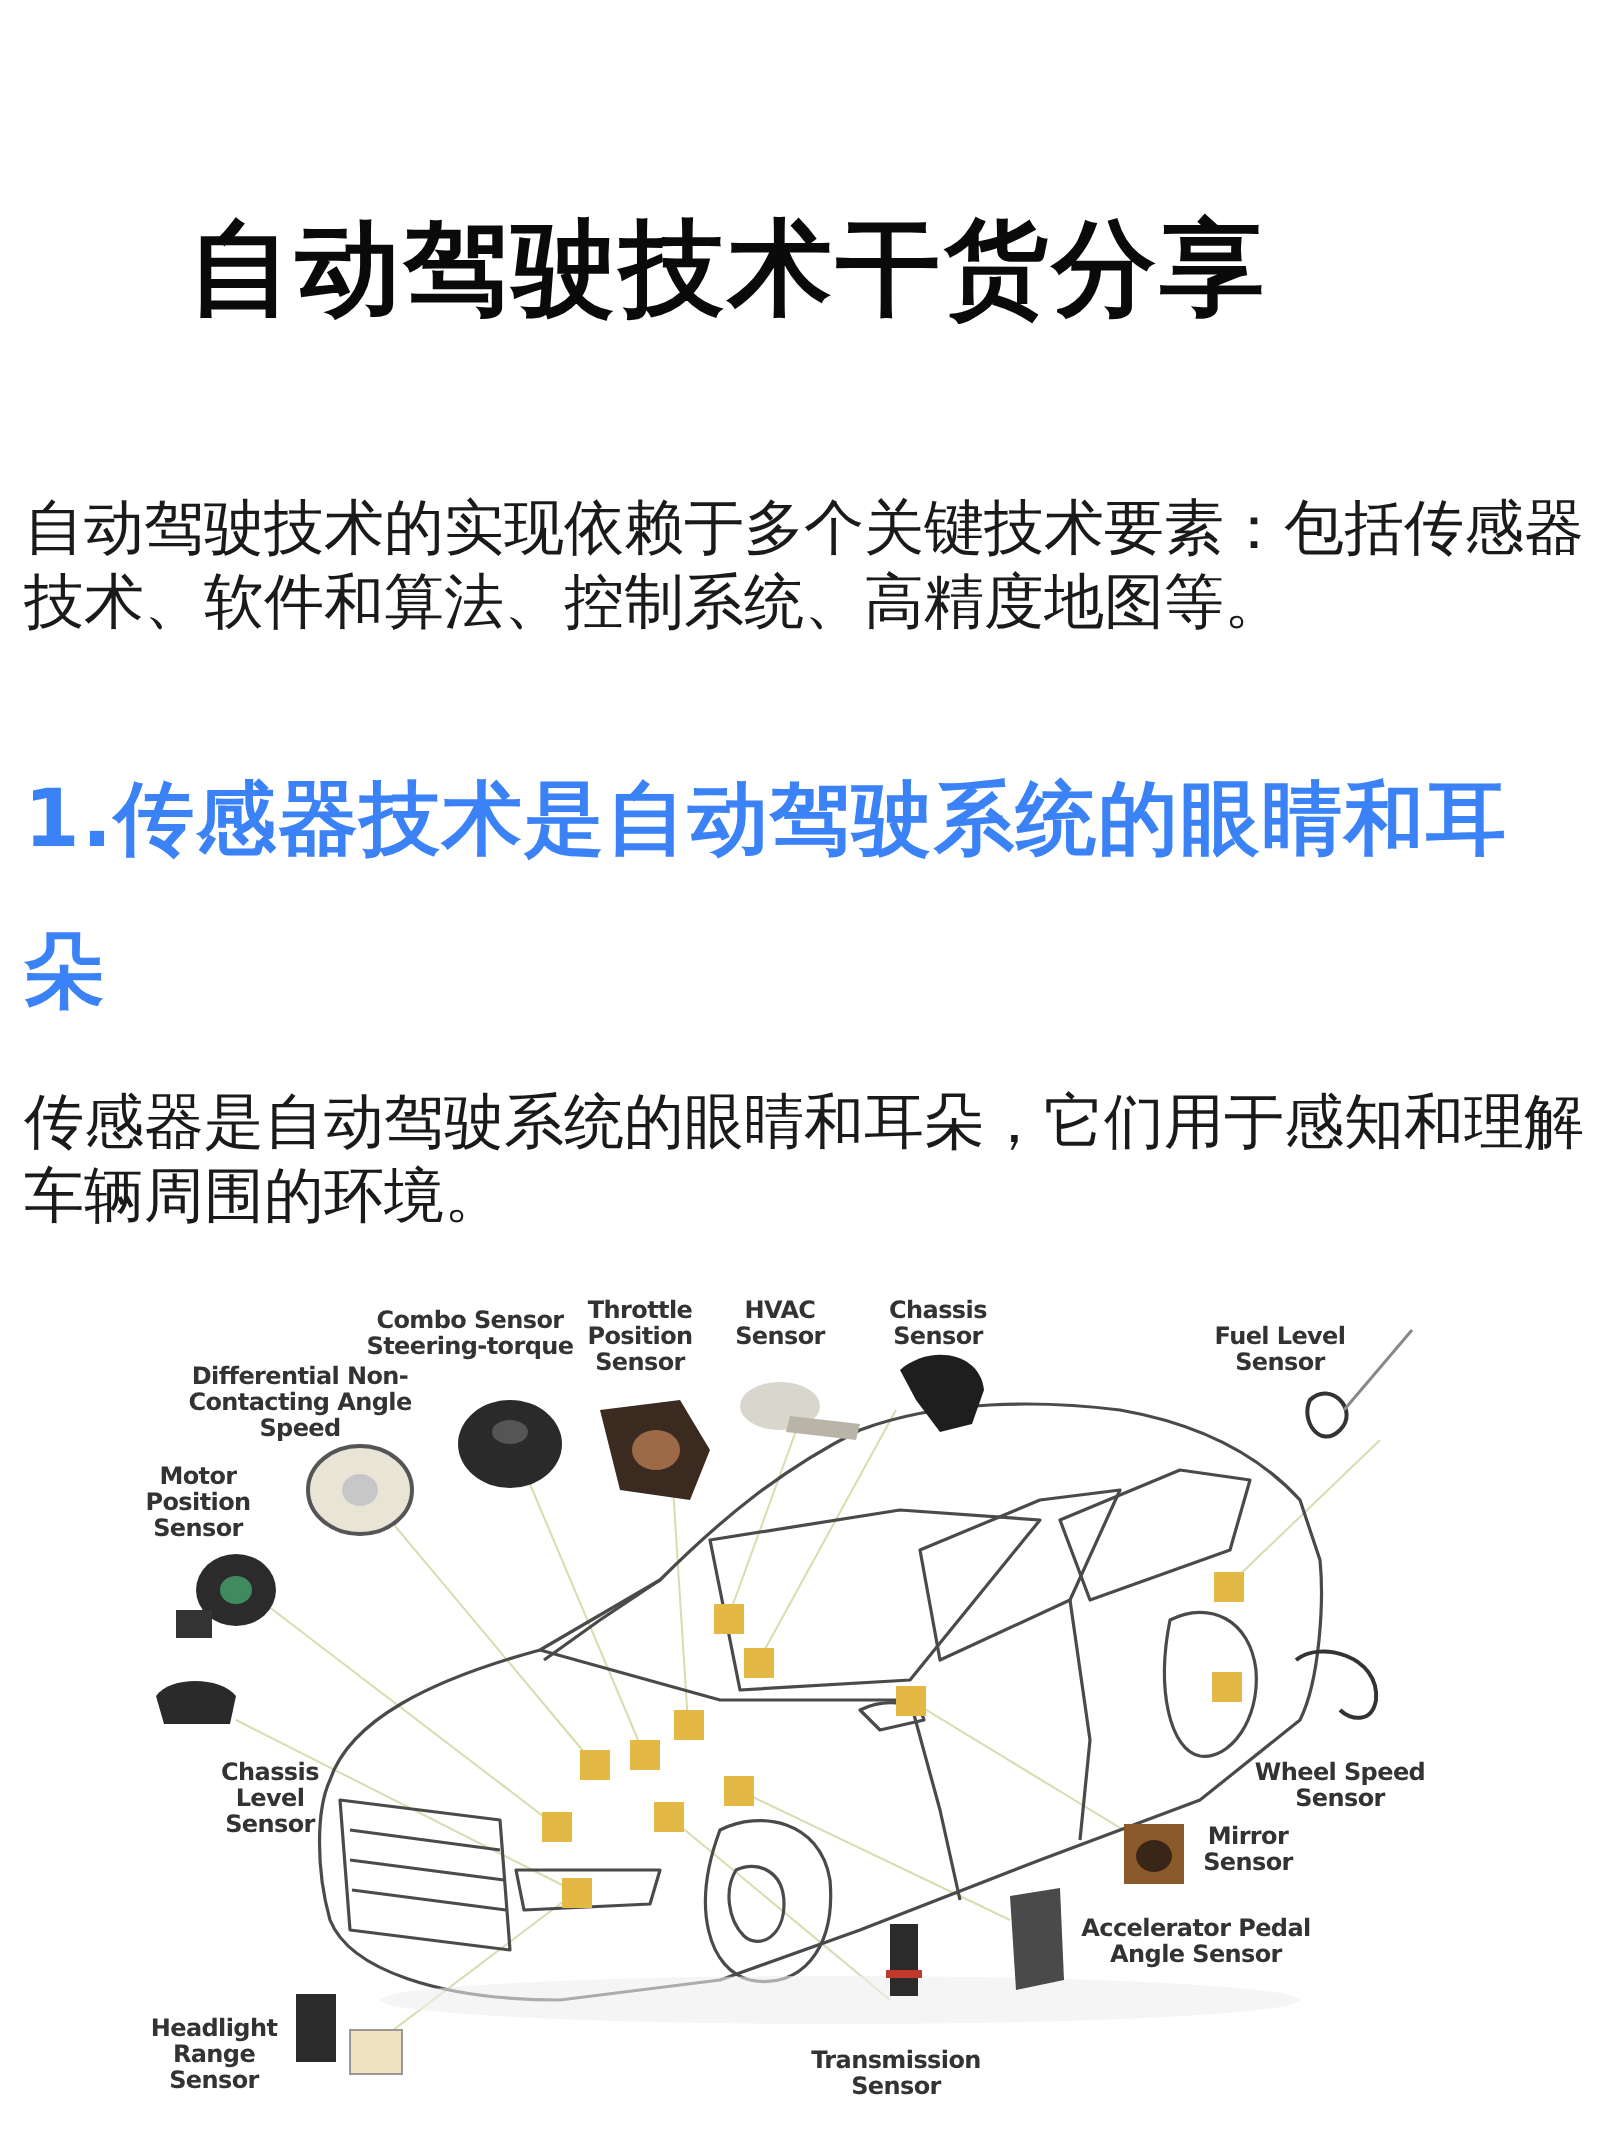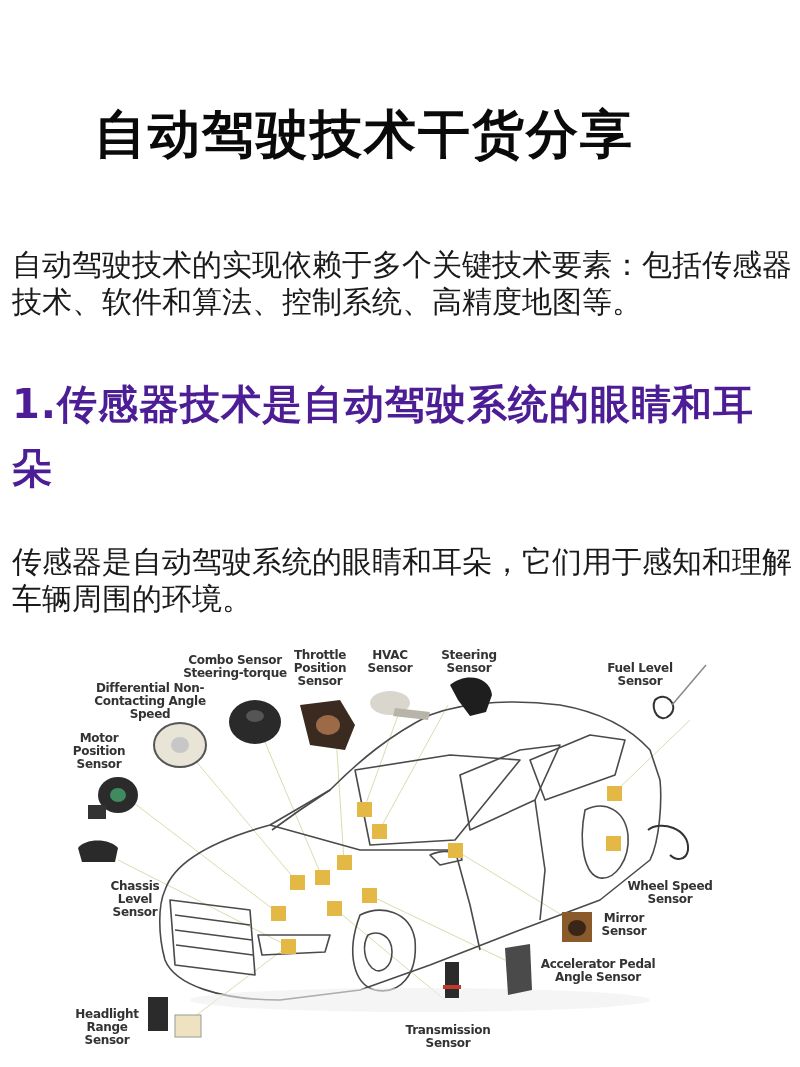--- a/index.html
+++ b/index.html
@@ -4,21 +4,21 @@
 <style>
   html, body { margin:0; padding:0; background:#ffffff; }
   body { width:800px; height:1067px; position:relative; overflow:hidden;
          font-family:"DejaVu Sans","Liberation Sans",sans-serif; color:#111; }
   .title { position:absolute; left:0; top:100px; width:728px; text-align:center;
            font-size:52px; font-weight:bold; letter-spacing:2px; color:#0a0a0a; }
   .para { position:absolute; left:12px; width:780px; font-size:30px; line-height:37px;
           color:#1a1a1a; }
   .p1 { top:246px; }
   .heading { position:absolute; left:12px; top:372px; width:780px; font-size:40px;
-             font-weight:bold; line-height:64px; color:#4c1d95; letter-spacing:1px; }
+             font-weight:bold; line-height:76px; color:#3b82f6; letter-spacing:1px; }
   .p2 { top:543px; }
   .diagram { position:absolute; left:0; top:640px; width:800px; height:427px; }
   .diagram svg { position:absolute; left:0; top:0; }
   .lbl { position:absolute; font-family:"DejaVu Sans","Liberation Sans",sans-serif;
          font-size:12px; line-height:13px; color:#333; text-align:center;
          font-weight:bold; letter-spacing:-0.3px; }
   .marker { position:absolute; width:15px; height:15px; background:#e4b845; }
 </style>
 </head>
 <body>
@@ -92,21 +92,21 @@
       <rect x="445" y="962" width="14" height="36" fill="#2b2b2b"></rect>
       <rect x="443" y="985" width="18" height="4" fill="#c0392b"></rect>
       <rect x="148" y="997" width="20" height="34" fill="#2b2b2b"></rect>
       <rect x="175" y="1015" width="26" height="22" fill="#eee2c0" stroke="#999" stroke-width="1"></rect>
     </g>
   </svg>
 
   <div class="lbl" style="left:180px; top:14px; width:110px;">Combo Sensor Steering-torque</div>
   <div class="lbl" style="left:290px; top:9px; width:60px;">Throttle Position Sensor</div>
   <div class="lbl" style="left:362px; top:9px; width:56px;">HVAC Sensor</div>
-  <div class="lbl" style="left:436px; top:9px; width:66px;">Steering Sensor</div>
+  <div class="lbl" style="left:436px; top:9px; width:66px;">Chassis Sensor</div>
   <div class="lbl" style="left:600px; top:22px; width:80px;">Fuel Level Sensor</div>
   <div class="lbl" style="left:90px; top:42px; width:120px;">Differential Non-Contacting Angle Speed</div>
   <div class="lbl" style="left:64px; top:92px; width:70px;">Motor Position Sensor</div>
   <div class="lbl" style="left:66px; top:240px; width:60px;margin-left:39px;">Chassis Level Sensor</div>
   <div class="lbl" style="left:620px; top:240px; width:100px;">Wheel Speed Sensor</div>
   <div class="lbl" style="left:596px; top:272px; width:56px;">Mirror Sensor</div>
   <div class="lbl" style="left:540px; top:318px; width:116px;">Accelerator Pedal Angle Sensor</div>
   <div class="lbl" style="left:72px; top:368px; width:70px;">Headlight Range Sensor</div>
   <div class="lbl" style="left:400px; top:384px; width:96px;">Transmission Sensor</div>
 

